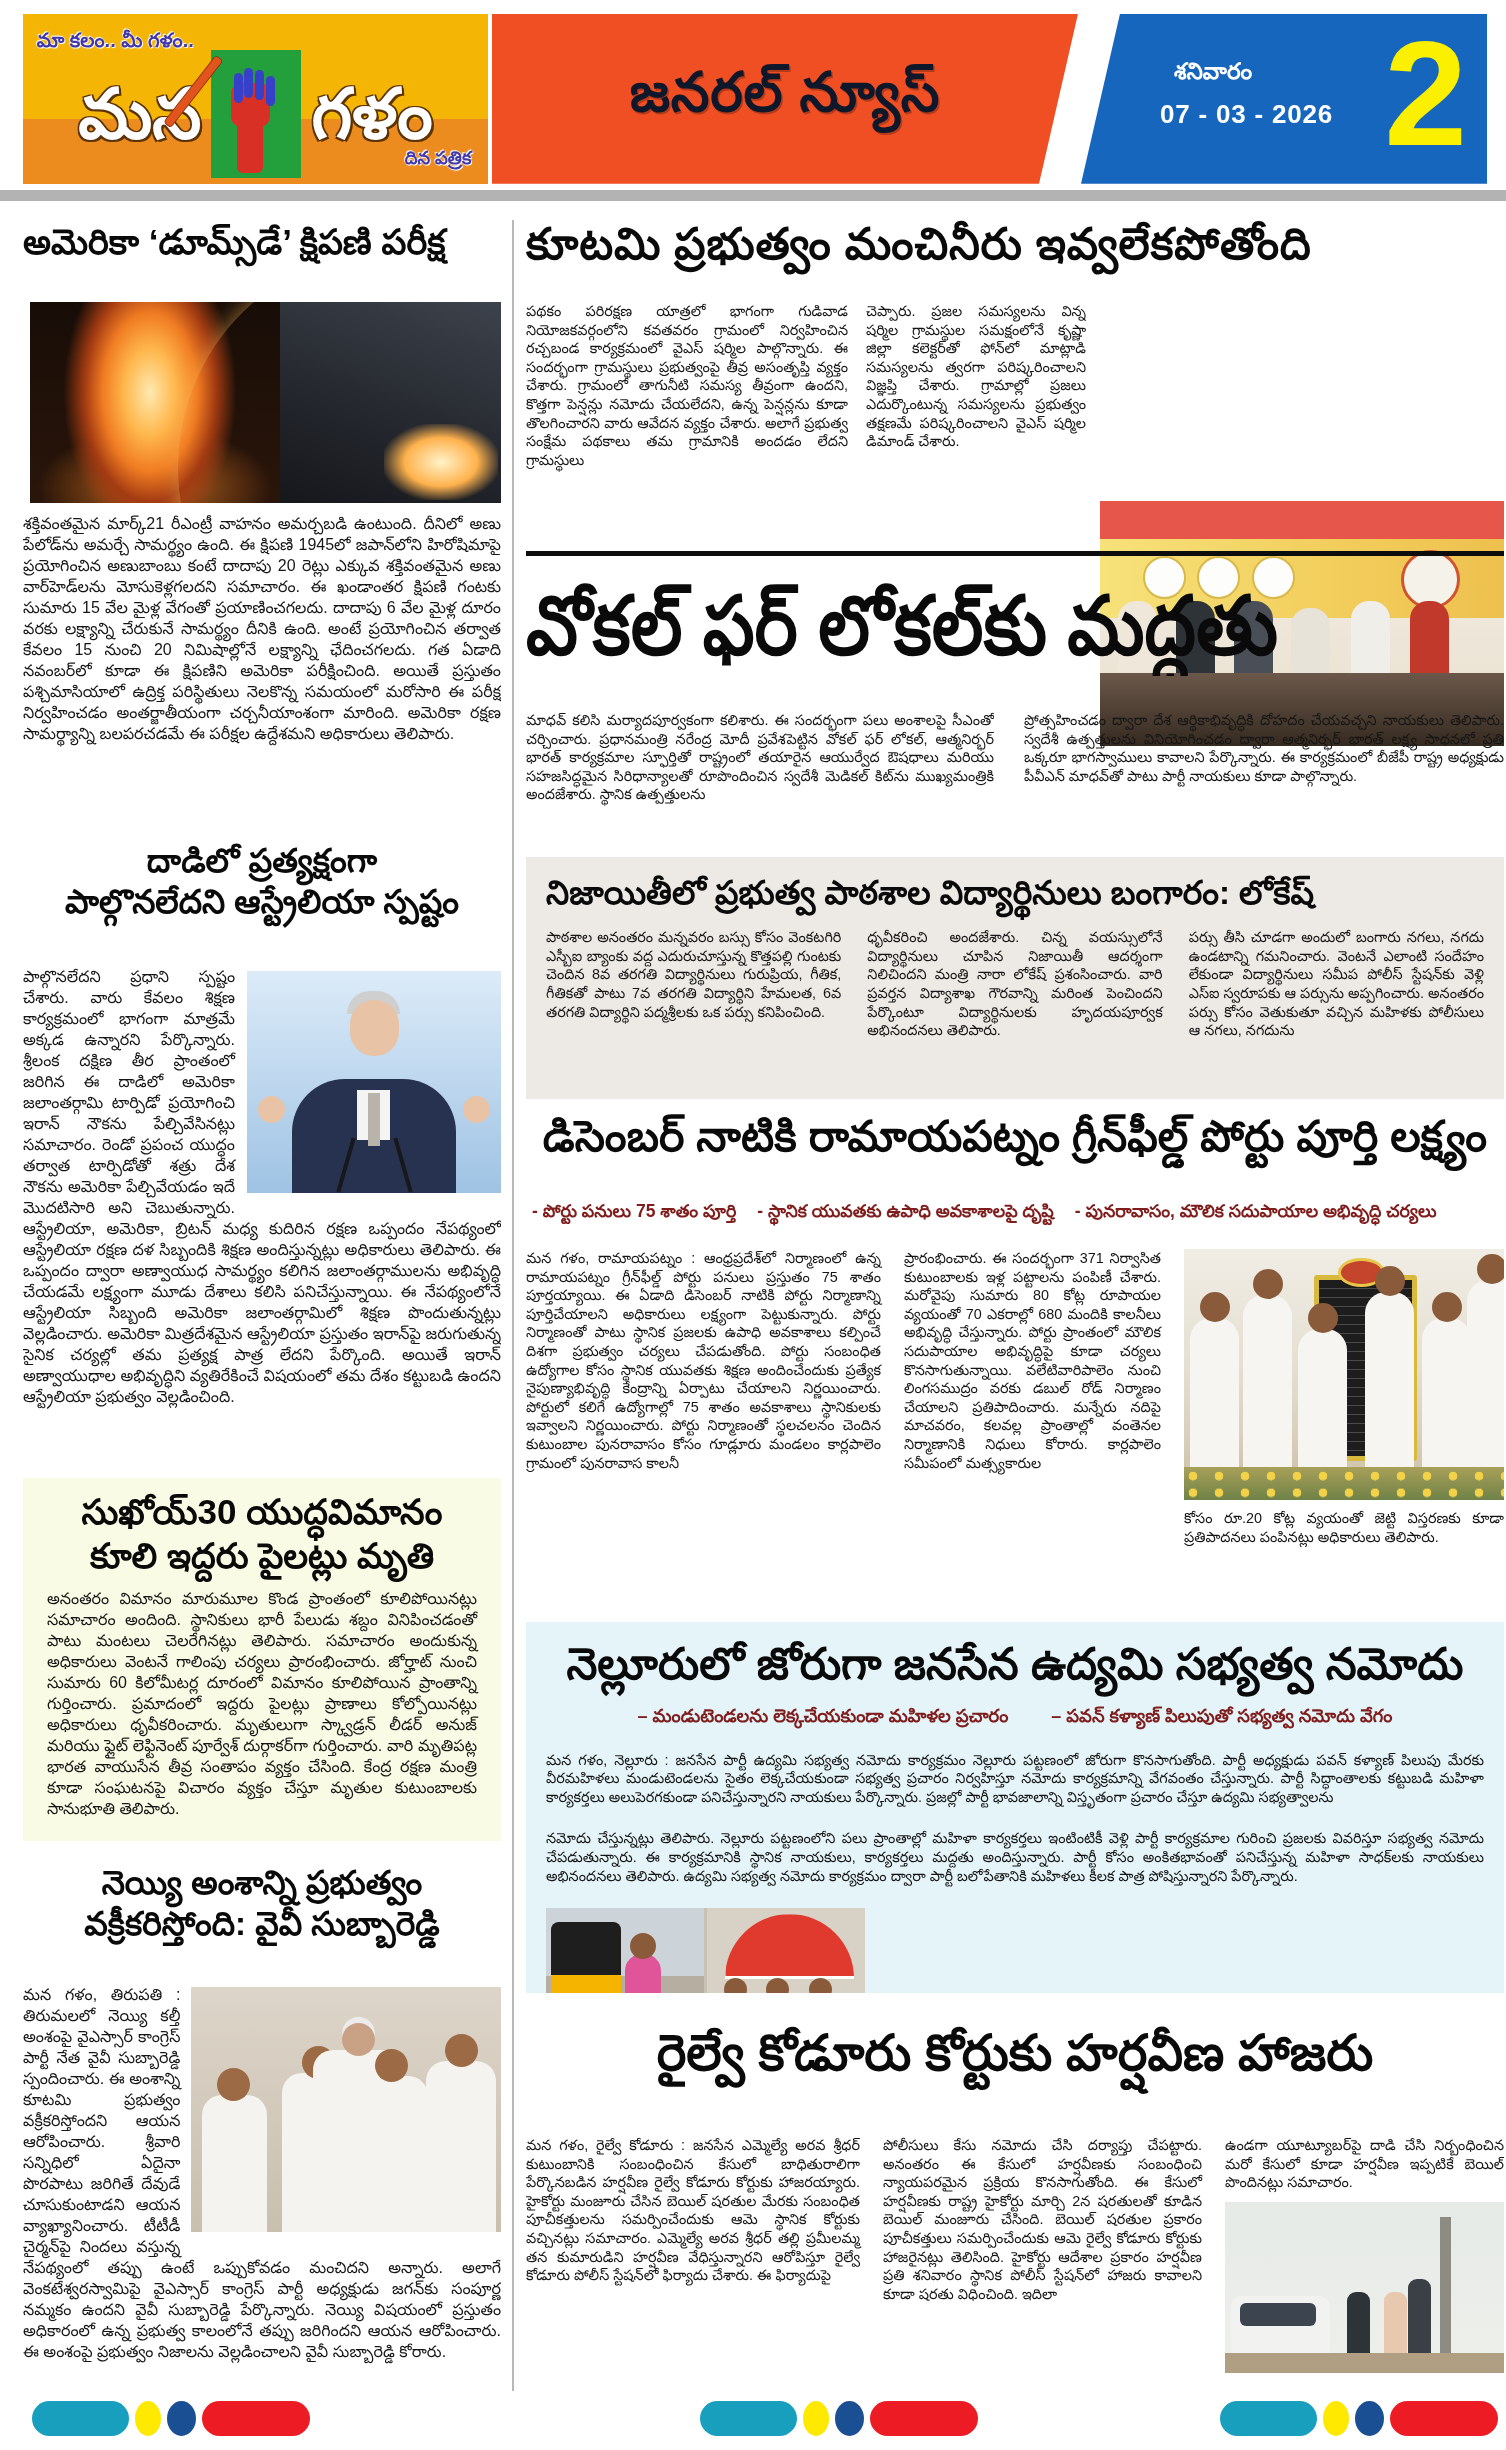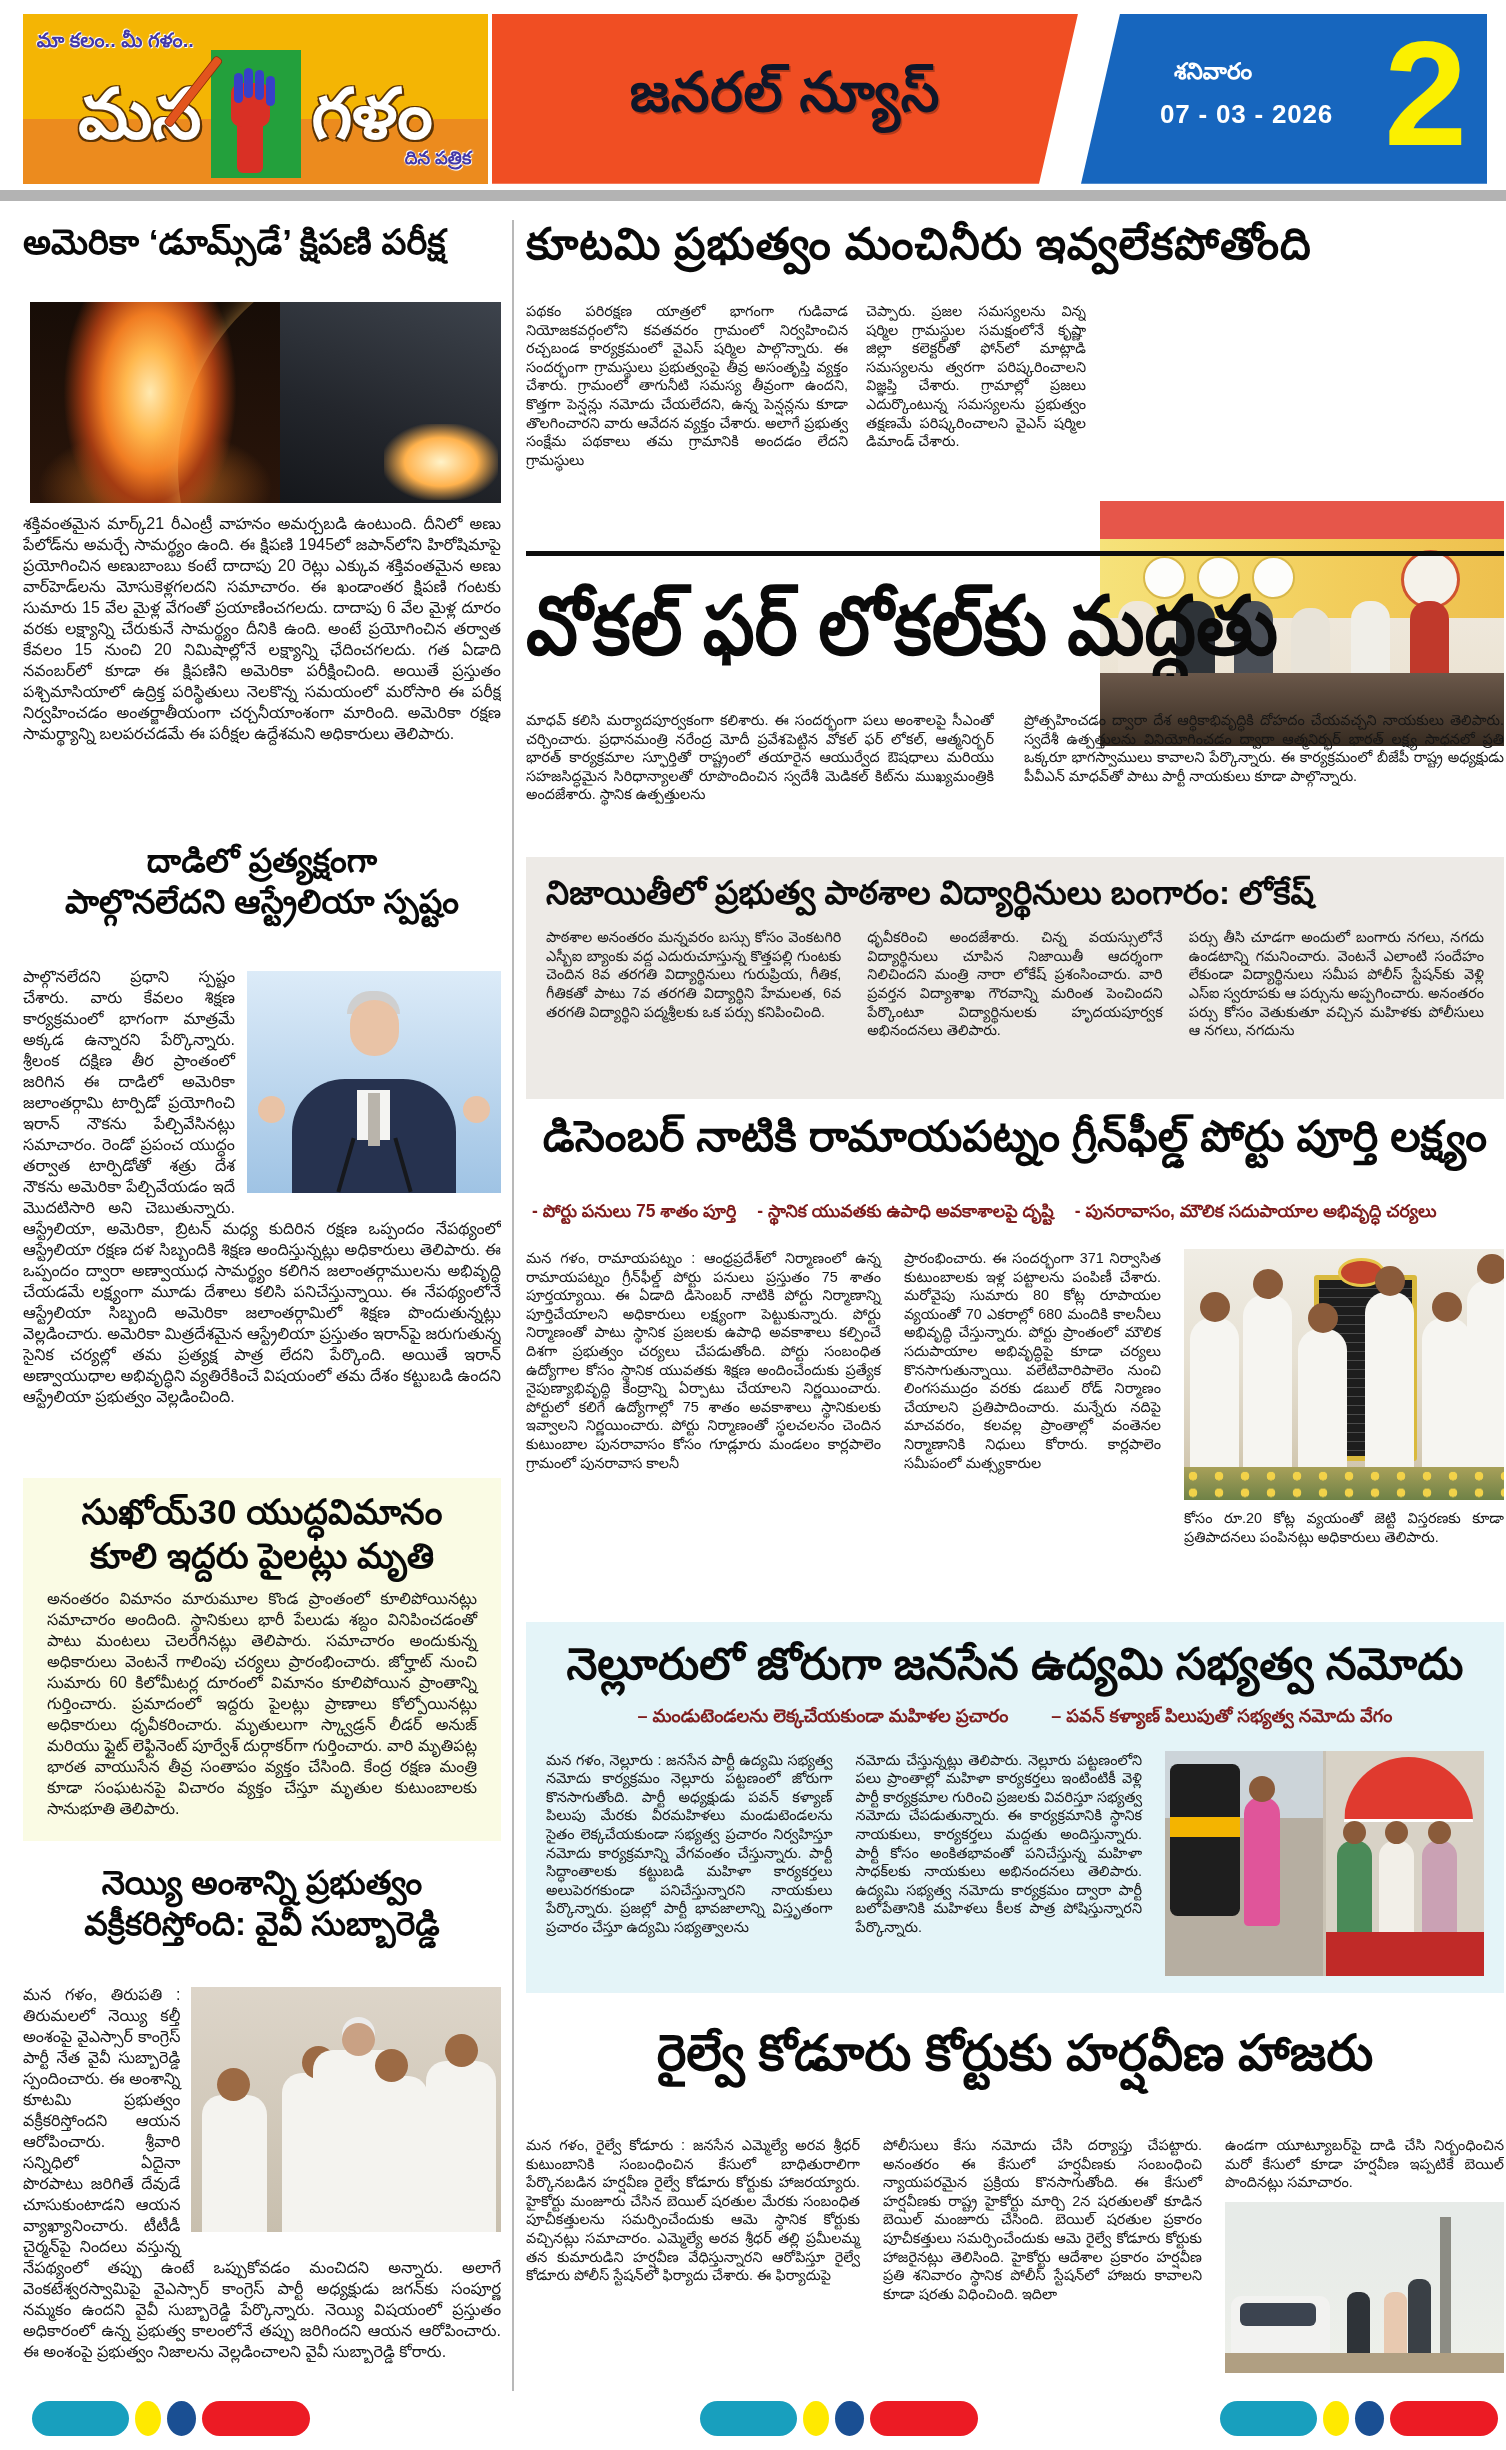--- a/index.html
+++ b/index.html
@@ -298,21 +298,21 @@
       <div class="body-mid" style="margin-top:9px;">కోసం రూ.20 కోట్ల వ్యయంతో జెట్టి విస్తరణకు కూడా ప్రతిపాదనలు పంపినట్లు అధికారులు తెలిపారు.</div>
     </div>
   </div>
 
   <div class="abs jan-box clip">
     <div class="hl" style="font-size:44px;text-align:center;">నెల్లూరులో జోరుగా జనసేన ఉద్యమి సభ్యత్వ నమోదు</div>
     <div class="subheads" style="font-size:18px;margin-top:15px;justify-content:center;gap:43px;">
       <span>– మండుటెండలను లెక్కచేయకుండా మహిళల ప్రచారం</span>
       <span>– పవన్ కళ్యాణ్ పిలుపుతో సభ్యత్వ నమోదు వేగం</span>
     </div>
-    <div class="cols" style="margin-top:20px;gap:23px;">
+    <div class="cols" style="margin-top:20px;gap:23px;flex-direction:column;">
       <div class="body-mid" style="flex:1;">మన గళం, నెల్లూరు : జనసేన పార్టీ ఉద్యమి సభ్యత్వ నమోదు కార్యక్రమం నెల్లూరు పట్టణంలో జోరుగా కొనసాగుతోంది. పార్టీ అధ్యక్షుడు పవన్ కళ్యాణ్ పిలుపు మేరకు వీరమహిళలు మండుటెండలను సైతం లెక్కచేయకుండా సభ్యత్వ ప్రచారం నిర్వహిస్తూ నమోదు కార్యక్రమాన్ని వేగవంతం చేస్తున్నారు. పార్టీ సిద్ధాంతాలకు కట్టుబడి మహిళా కార్యకర్తలు అలుపెరగకుండా పనిచేస్తున్నారని నాయకులు పేర్కొన్నారు. ప్రజల్లో పార్టీ భావజాలాన్ని విస్తృతంగా ప్రచారం చేస్తూ ఉద్యమి సభ్యత్వాలను</div>
       <div class="body-mid" style="flex:1;">నమోదు చేస్తున్నట్లు తెలిపారు. నెల్లూరు పట్టణంలోని పలు ప్రాంతాల్లో మహిళా కార్యకర్తలు ఇంటింటికీ వెళ్లి పార్టీ కార్యక్రమాల గురించి ప్రజలకు వివరిస్తూ సభ్యత్వ నమోదు చేపడుతున్నారు. ఈ కార్యక్రమానికి స్థానిక నాయకులు, కార్యకర్తలు మద్దతు అందిస్తున్నారు. పార్టీ కోసం అంకితభావంతో పనిచేస్తున్న మహిళా సాధక్‌లకు నాయకులు అభినందనలు తెలిపారు. ఉద్యమి సభ్యత్వ నమోదు కార్యక్రమం ద్వారా పార్టీ బలోపేతానికి మహిళలు కీలక పాత్ర పోషిస్తున్నారని పేర్కొన్నారు.</div>
       <div class="ph jph" style="width:319px;height:225px;flex:0 0 auto;">
         <div class="jph-p1">
           <div class="jph-auto"></div>
             <div class="jph-woman"></div>
         </div>
         <div class="jph-p2">
           <div class="jph-umb"></div>
           <div class="jper" style="left:10.6px;background:#4a8a58;"></div>

